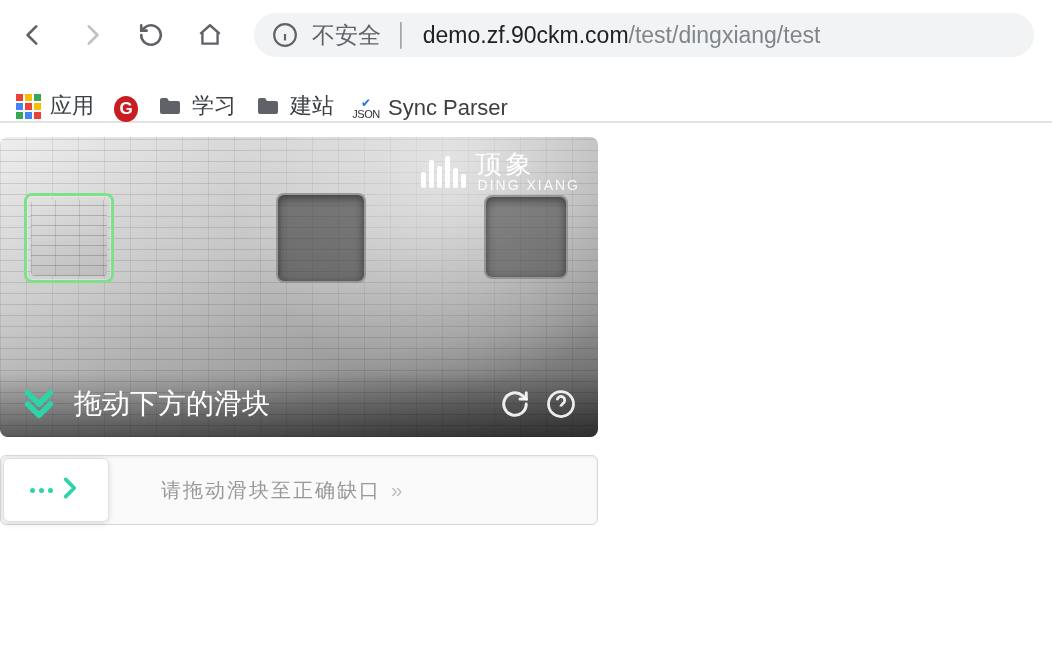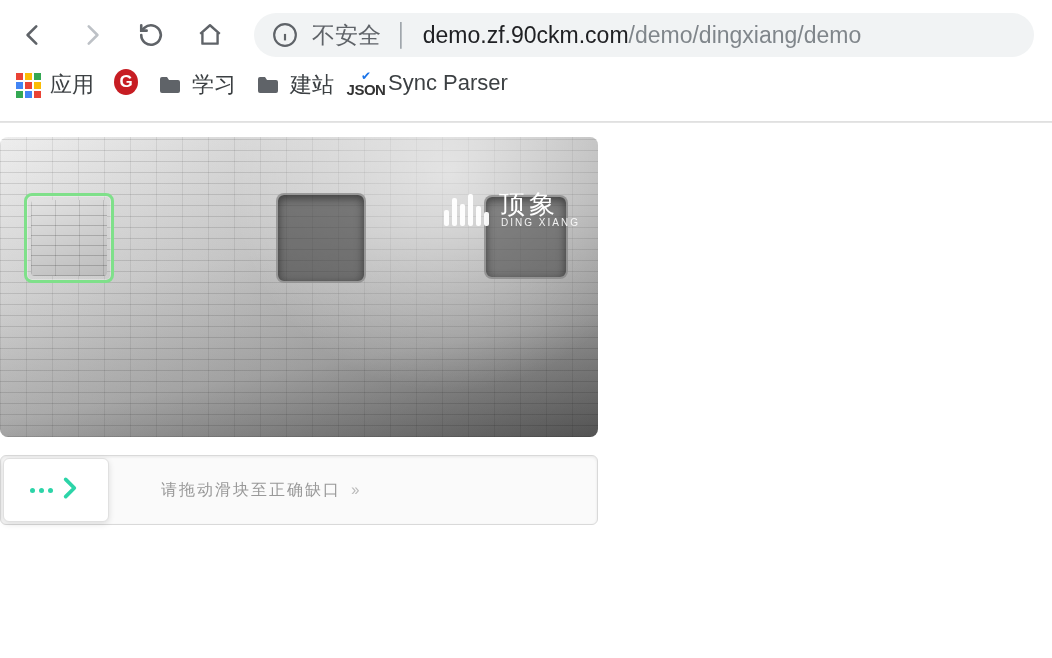--- a/index.html
+++ b/index.html
@@ -13,41 +13,41 @@
 .nav-btn.disabled { color: #bdc1c6; }
 
 .url-bar { flex: 1; display: flex; align-items: center; background: #f1f3f4; border-radius: 22px; height: 44px; padding: 0 18px; gap: 14px; color: #5f6368; font-size: 23px; }
 .url-bar .info-icon { width: 26px; height: 26px; display: flex; align-items: center; justify-content: center; }
 .url-bar .insecure { color: #5f6368; }
 .url-bar .divider { color: #9aa0a6; font-size: 22px; }
 .url-host { color: #202124; margin-top: 24px; }
 .url-path { color: #80868b; }
 
 
-.bookmarks { display: flex; align-items: flex-start; height: 52px; padding: 0 16px; gap: 20px; border-bottom: 1px solid #e0e0e0; }
+.bookmarks { display: flex; align-items: flex-end; height: 52px; padding: 0 16px; gap: 20px; border-bottom: 1px solid #e0e0e0; }
 .bm-item { display: flex; align-items: center; gap: 10px; font-size: 22px; color: #3c4043; }
 .bm-item .bm-icon { width: 24px; height: 24px; display: flex; align-items: center; justify-content: center; }
 
 .apps-icon { display: grid; grid-template-columns: repeat(3, 7px); grid-template-rows: repeat(3, 7px); gap: 2px; }
 .apps-icon span:nth-child(1){background:#ea4335;}
 .apps-icon span:nth-child(2){background:#fbbc04;}
 .apps-icon span:nth-child(3){background:#34a853;}
 .apps-icon span:nth-child(4){background:#4285f4;}
 .apps-icon span:nth-child(5){background:#ea4335;}
 .apps-icon span:nth-child(6){background:#fbbc04;}
 .apps-icon span:nth-child(7){background:#34a853;}
 .apps-icon span:nth-child(8){background:#4285f4;}
 .apps-icon span:nth-child(9){background:#ea4335;}
 
 .gitee-icon { width: 26px; height: 26px; border-radius: 50%; background: #c71d23; color: #fff; display: flex; align-items: center; justify-content: center; font-weight: bold; font-size: 17px; }
 .folder-icon svg { width: 26px; height: 22px; fill: #5f6368; }
 .sync-text { font-family: cursive; font-size: 14px; color: #888; }
 .json-icon { display: flex; flex-direction: column; align-items: center; line-height: 1; }
 .json-icon .check { color: #1a73e8; font-size: 12px; }
-.json-icon .txt { font-size: 15px; font-weight: bold; color: #333; letter-spacing: -0.5px; }
+.json-icon .txt { font-size: 11px; font-weight: normal; color: #333; letter-spacing: -0.5px; }
 
 
 .page-content { padding: 0; }
 .captcha-wrap { width: 598px; margin-top: 14px; }
 
 .captcha-img { position: relative; width: 598px; height: 300px; border-radius: 8px; overflow: hidden;
   background:
     linear-gradient(135deg, rgba(255,255,255,0.05) 0%, rgba(0,0,0,0.25) 100%),
     repeating-linear-gradient(0deg, rgba(0,0,0,0.12) 0 1px, transparent 1px 11px),
     repeating-linear-gradient(90deg, rgba(0,0,0,0.08) 0 1px, transparent 1px 26px),
@@ -64,29 +64,29 @@
   box-shadow: inset 0 0 0 1px rgba(255,255,255,0.3); }
 .piece-source::after { content:""; position:absolute; inset:4px; border-radius:4px;
   background: repeating-linear-gradient(0deg, rgba(0,0,0,0.18) 0 1px, transparent 1px 10px),
               repeating-linear-gradient(90deg, rgba(0,0,0,0.12) 0 1px, transparent 1px 24px),
               linear-gradient(160deg,#e2e2e2,#bcbcbc); }
 .piece-slot-a { left: 276px; background: rgba(40,40,40,0.55); border: 2px solid rgba(180,180,180,0.6);
   box-shadow: inset 0 3px 10px rgba(0,0,0,0.5); }
 .piece-slot-b { left: 484px; width: 84px; height: 84px; top: 58px; background: rgba(60,60,60,0.55);
   border: 2px solid rgba(180,180,180,0.5); box-shadow: inset 0 3px 10px rgba(0,0,0,0.5); }
 
-.brand-mark { position: absolute; top: 14px; right: 18px; display: flex; align-items: center; gap: 10px; color: #fff; margin-top: 40px; }
+.brand-mark { position: absolute; top: 14px; right: 18px; display: flex; align-items: center; gap: 10px; color: #fff; }
 .brand-bars { display: flex; align-items: flex-end; gap: 3px; height: 32px; }
 .brand-bars span { width: 5px; background: rgba(255,255,255,0.95); border-radius: 2px; }
 .brand-bars span:nth-child(1){height:16px;} .brand-bars span:nth-child(2){height:28px;}
 .brand-bars span:nth-child(3){height:22px;} .brand-bars span:nth-child(4){height:32px;}
 .brand-bars span:nth-child(5){height:20px;} .brand-bars span:nth-child(6){height:14px;}
 .brand-text { display: flex; flex-direction: column; line-height: 1.05; }
 .brand-text .cn { font-size: 26px; font-weight: 500; letter-spacing: 4px; }
-.brand-text .en { font-size: 10px; letter-spacing: 2px; opacity: 0.9; margin-left: 2px; }
+.brand-text .en { font-size: 14px; letter-spacing: 2px; opacity: 0.9; margin-left: 2px; }
 
 .captcha-bottom-bar { position: absolute; left: 0; right: 0; bottom: 0; height: 66px;
   display: flex; align-items: center; padding: 0 22px; gap: 18px;
   background: linear-gradient(0deg, rgba(0,0,0,0.45), rgba(0,0,0,0)); color: #fff; }
 .dbl-chevron { width: 34px; height: 34px; color: #2cd4a8; }
 .dbl-chevron svg { width: 100%; height: 100%; }
 .hint-text { font-size: 28px; font-weight: 500; flex: 1; }
 .ctl-icons { display: flex; gap: 16px; }
 .ctl-icons .ci { width: 30px; height: 30px; color: rgba(255,255,255,0.9); }
 .ctl-icons svg { width: 100%; height: 100%; }
@@ -95,21 +95,21 @@
   border: 1px solid #d9d9d9; border-radius: 6px; background: #fafafa;
   display: flex; align-items: center; box-shadow: 0 1px 3px rgba(0,0,0,0.08) inset; }
 .slider-handle { position: absolute; left: 2px; top: 2px; bottom: 2px; width: 106px;
   background: #fff; border: 1px solid #e0e0e0; border-radius: 6px;
   display: flex; align-items: center; justify-content: center;
   box-shadow: 0 2px 6px rgba(0,0,0,0.12); cursor: grab; }
 .slider-handle .dots { display: flex; gap: 4px; margin-right: 4px; }
 .slider-handle .dots span { width: 5px; height: 5px; border-radius: 50%; background: #2cd4a8; }
 .slider-handle .arrow { color: #2cd4a8; }
 .slider-handle .arrow svg { width: 26px; height: 26px; }
-.slider-placeholder { margin-left: 160px; font-size: 16px; color: #999; letter-spacing: 2px; }
+.slider-placeholder { margin-left: 160px; font-size: 20px; color: #999; letter-spacing: 2px; }
 .slider-placeholder .chev { margin-left: 10px; color: #bbb; letter-spacing: -2px; }
 
 .form-row { display: flex; align-items: center; gap: 12px; margin-top: 10px; }
 .form-row input[type=text] { width: 270px; height: 36px; border: 2px solid #777; background: #fff; font-size: 16px; padding: 0 6px; }
 .form-row button { height: 36px; padding: 0 14px; background: #efefef; border: 1px solid #bbb; border-radius: 4px; font-size: 20px; color: #333; }
 </style>
 </head>
 <body>
 
 <div class="browser-top">
@@ -141,21 +141,21 @@
       <span class="info-icon">
         <svg viewBox="0 0 24 24" fill="none" stroke="currentColor" stroke-width="2">
             <circle cx="12" cy="12" r="10"></circle>
             <line x1="12" y1="8" x2="12" y2="8"></line>
             <line x1="12" y1="11" x2="12" y2="17"></line>
           </svg>
       </span>
       <span class="insecure">不安全</span>
       <span class="divider">│</span>
       <span>
-        <span class="url-host">demo.zf.90ckm.com</span><span class="url-path">/demo/dingxiang/demo</span>
+        <span class="url-host">demo.zf.90ckm.com</span><span class="url-path">/test/dingxiang/test</span>
       </span>
     </div>
   </div>
 
   <div class="bookmarks">
     <div class="bm-item">
       <span class="bm-icon">
         <span class="apps-icon">
             <span></span>
             <span></span>
@@ -218,20 +218,44 @@
             <span></span>
             <span></span>
             <span></span>
         </div>
         <div class="brand-text">
           <span class="cn">顶象</span>
           <span class="en">DING XIANG</span>
         </div>
       </div>
 
+      <div class="captcha-bottom-bar">
+        <span class="dbl-chevron">
+          <svg viewBox="0 0 24 24" fill="none" stroke="currentColor" stroke-width="4" stroke-linecap="round" stroke-linejoin="round">
+              <polyline points="4 4 12 12 20 4"></polyline>
+              <polyline points="4 12 12 20 20 12"></polyline>
+            </svg>
+        </span>
+        <span class="hint-text">拖动下方的滑块</span>
+        <div class="ctl-icons">
+          <span class="ci">
+            <svg viewBox="0 0 24 24" fill="none" stroke="currentColor" stroke-width="2.4" stroke-linecap="round">
+                <path d="M21 12a9 9 0 1 1-3-6.7L21 8"></path>
+                <polyline points="21 3 21 8 16 8"></polyline>
+              </svg>
+          </span>
+          <span class="ci">
+            <svg viewBox="0 0 24 24" fill="none" stroke="currentColor" stroke-width="2.2">
+                <circle cx="12" cy="12" r="10"></circle>
+                <path d="M9 9a3 3 0 1 1 4.5 2.6C12.5 12.5 12 13 12 14"></path>
+                <line x1="12" y1="17" x2="12" y2="17.01"></line>
+              </svg>
+          </span>
+        </div>
+      </div>
     </div>
 
     <div class="slider-track">
       <div class="slider-handle">
         <span class="dots">
             <span></span>
             <span></span>
             <span></span>
           </span>
         <span class="arrow">

